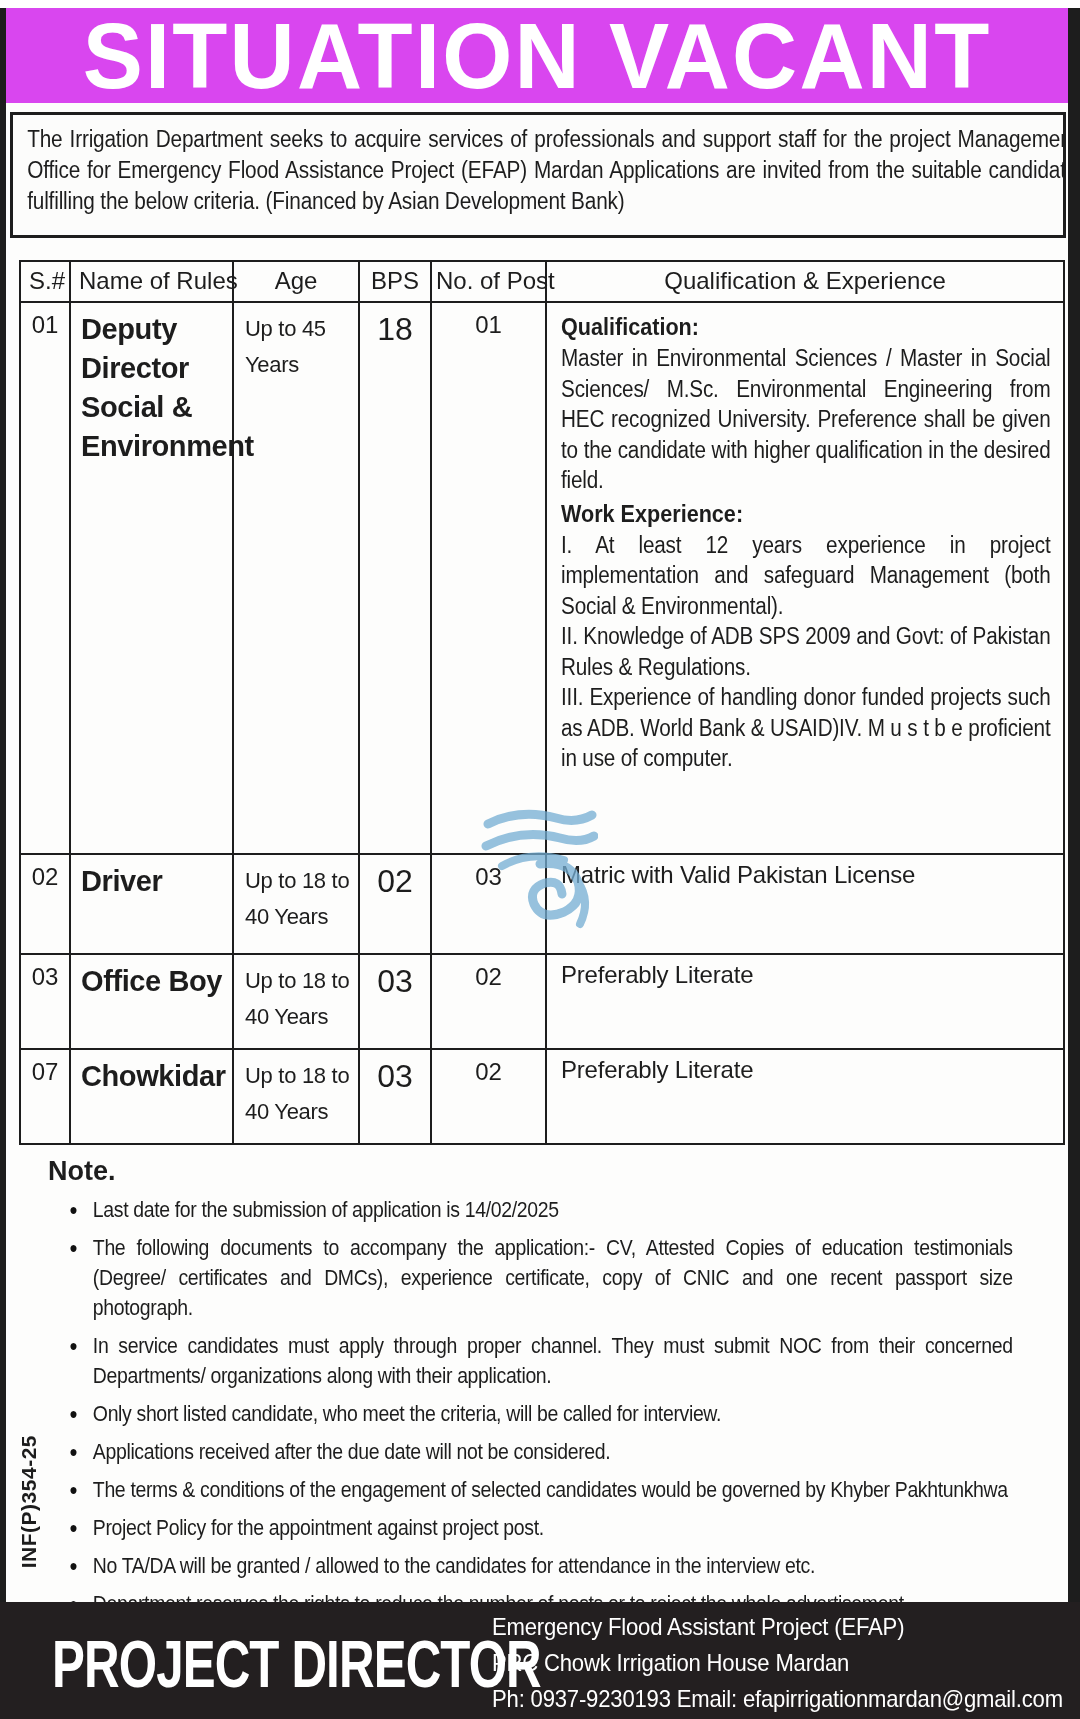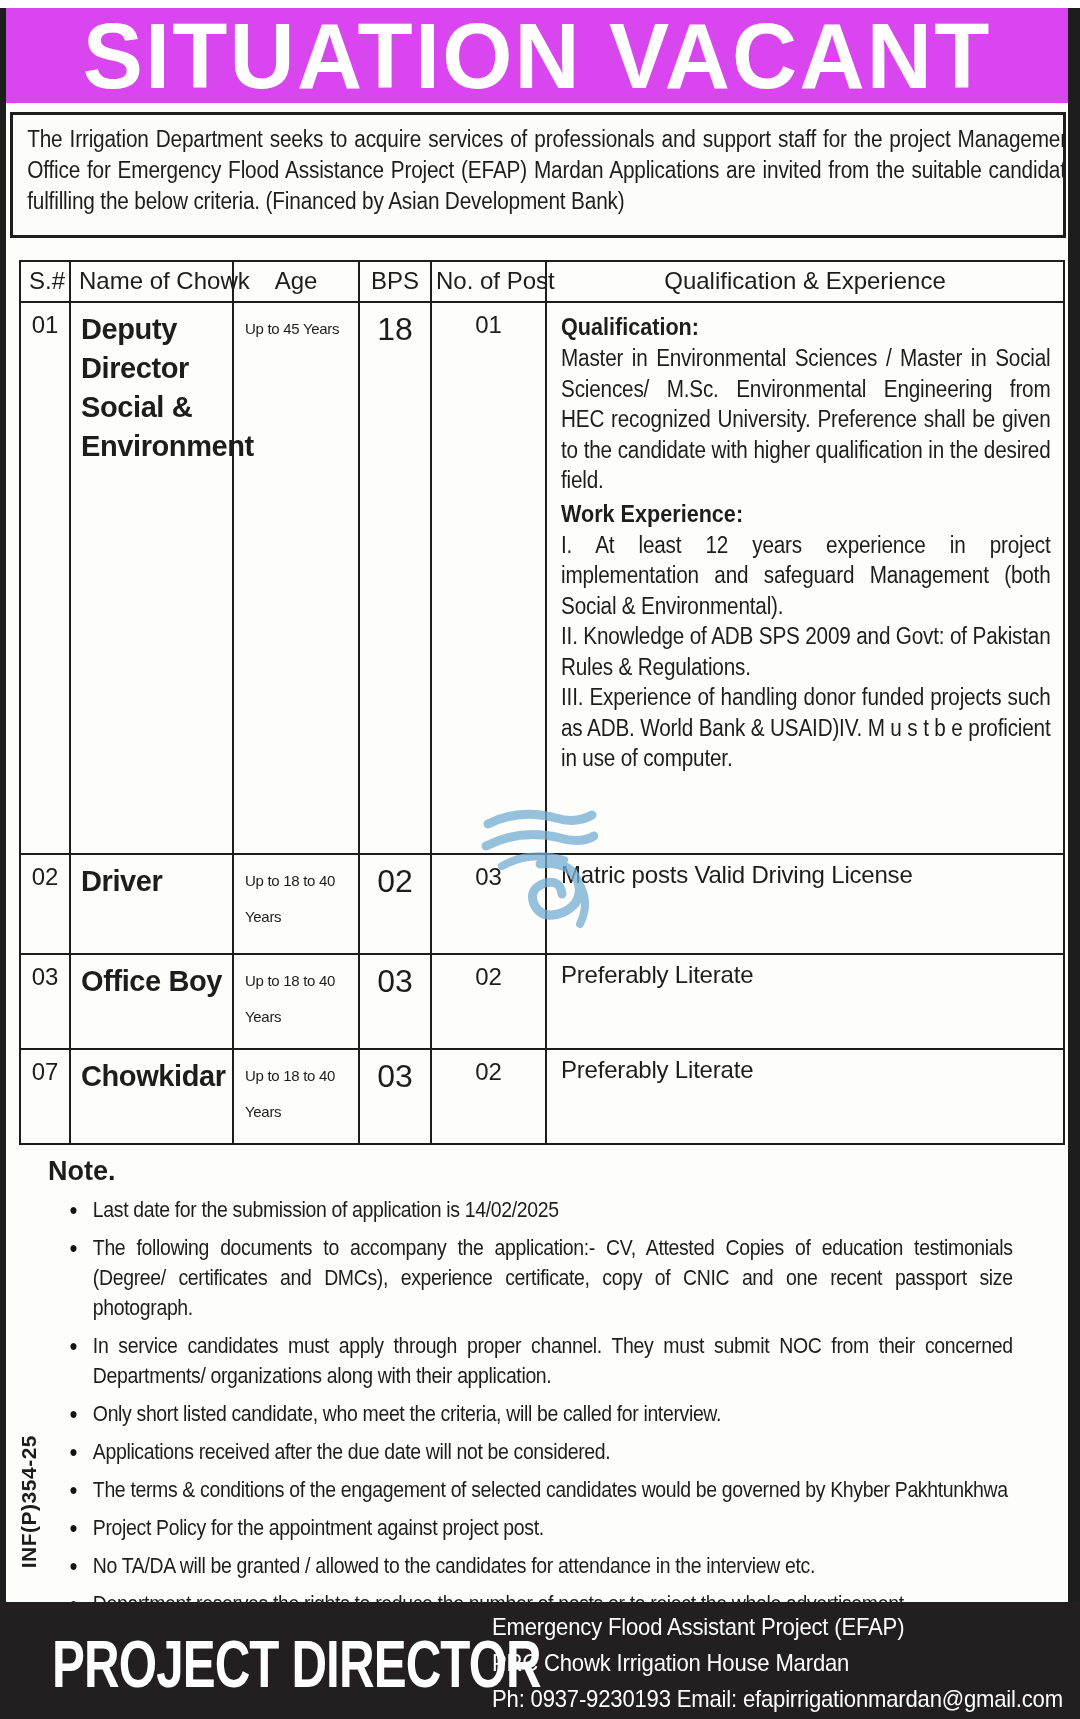--- a/index.html
+++ b/index.html
@@ -25,21 +25,21 @@
   .tablewrap{position:absolute;top:252px;left:13px;right:11px;}
   table{border-collapse:collapse;table-layout:fixed;width:1044px;}
   th,td{border:2.5px solid #1d1d1d;vertical-align:top;overflow:visible;}
   th{font-size:24px;font-weight:500;padding:5px 4px;white-space:nowrap;}
   th.l{text-align:left;padding-left:8px;}
   tr.hdr{height:41px;}
   tr.r1{height:552px;} tr.r2{height:100px;} tr.r3{height:95px;} tr.r4{height:95px;}
   td.sno{text-align:center;font-size:24px;padding-top:8px;}
   td.post{font-size:29px;font-weight:bold;letter-spacing:-0.4px;
           padding:7px 6px 0 10px;line-height:39px;}
-  td.age{font-size:15px;letter-spacing:-0.3px;padding:8px 4px 0 11px;line-height:36px;}
+  td.age{font-size:22px;letter-spacing:-0.3px;padding:8px 4px 0 11px;line-height:36px;}
   td.bps{text-align:center;font-size:32px;padding-top:8px;}
   td.nop{text-align:center;font-size:24px;padding-top:8px;}
   td.qual{padding:6px 12px 0 14px;}
   .qual-inner{transform:scaleX(0.9);transform-origin:left top;width:111%;}
   .qhead{font-size:24px;font-weight:bold;margin:4px 0 2px 0;}
   .qtext,.qitem{font-size:23px;line-height:30.5px;letter-spacing:-0.2px;text-align:justify;}
   .qsimple{font-size:24px;padding-top:6px;letter-spacing:-0.2px;}
   
   .wm{position:absolute;top:798px;left:472px;width:120px;height:128px;opacity:0.75;}
   
@@ -81,21 +81,21 @@
         <col style="width:50px">
           <col style="width:163px">
           <col style="width:126px">
         <col style="width:72px">
           <col style="width:115px">
           <col style="width:518px">
       </colgroup>
       <tbody>
           <tr class="hdr">
         <th class="l">S.#</th>
-        <th class="l">Name of Chowk</th>
+        <th class="l">Name of Rules</th>
         <th>Age</th>
         <th>BPS</th>
         <th>No. of Post</th>
         <th>Qualification &amp; Experience</th>
       </tr>
 
       <tr class="r1">
         <td class="sno">01</td>
         <td class="post">Deputy Director Social &amp; Environment</td>
         <td class="age">Up to 45 Years</td>
@@ -112,21 +112,21 @@
           </div>
         </td>
       </tr>
 
       <tr class="r2">
         <td class="sno">02</td>
         <td class="post">Driver</td>
         <td class="age">Up to 18 to 40 Years</td>
         <td class="bps">02</td>
         <td class="nop">03</td>
-        <td class="qual qsimple">Matric posts Valid Driving License</td>
+        <td class="qual qsimple">Matric with Valid Pakistan License</td>
       </tr>
 
       <tr class="r3">
         <td class="sno">03</td>
         <td class="post">Office Boy</td>
         <td class="age">Up to 18 to 40 Years</td>
         <td class="bps">03</td>
         <td class="nop">02</td>
         <td class="qual qsimple">Preferably Literate</td>
       </tr>

